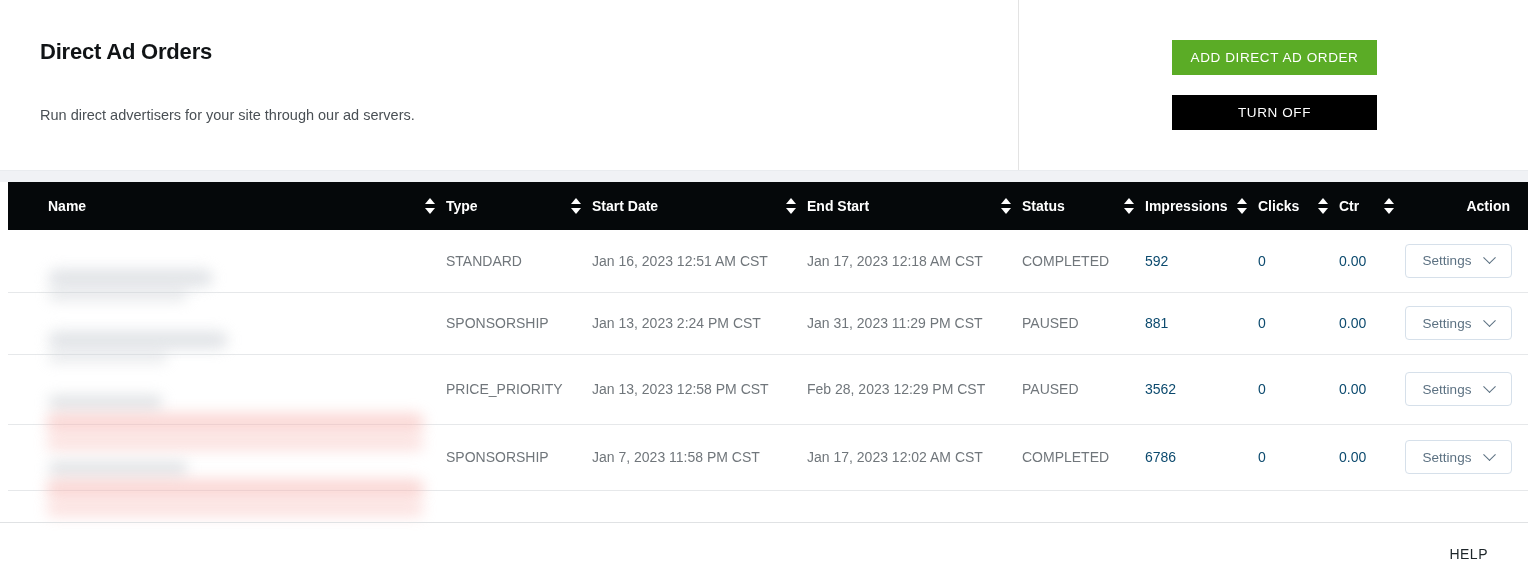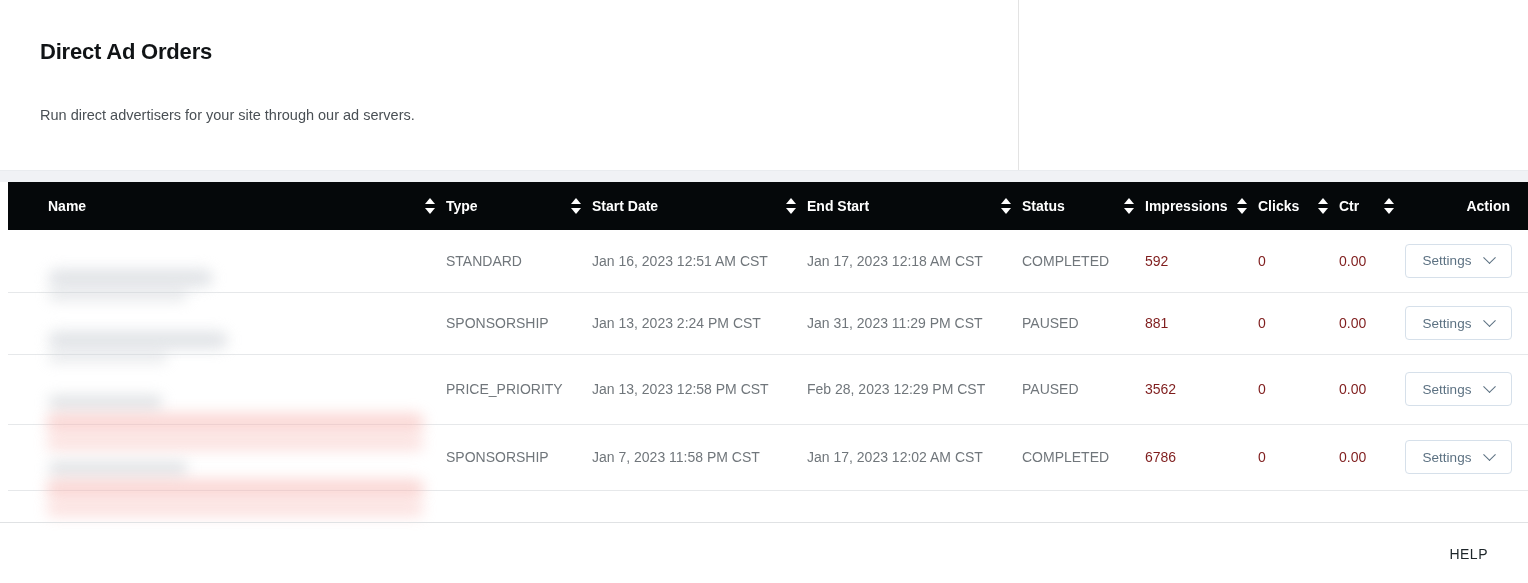--- a/index.html
+++ b/index.html
@@ -96,21 +96,21 @@
   tbody tr.r4 { height:66px; }
 
   .redact { position:relative; height:100%; }
   .redact .bar {
     position:absolute; border-radius:9px;
     filter: blur(7px);
   }
   .bar-grey { background:#dcdfe3; }
   .bar-pink { background:#f7b9b5; }
   .bar-greyd { background:#c9cdd2; }
-  .num { color:#7f1d1d; }
+  .num { color:#0c4a6e; }
 
   .action-cell { text-align:right; padding-right:40px; }
   .settings-btn {
     display:inline-flex; align-items:center; justify-content:center;
     gap:14px; width:107px; height:34px;
     border:1px solid #d6e0ea; border-radius:4px; background:#ffffff;
     color:#5c7182; font-size:13.5px; cursor:pointer;
     font-family:"Liberation Sans", sans-serif;
   }
   .chev { width:9px; height:9px; border-right:1.6px solid #5c7182; border-bottom:1.6px solid #5c7182; transform:rotate(45deg) translate(-2px,-2px); }
@@ -128,20 +128,24 @@
 <body>
 
 <div class="page">
 
   <div class="top-header">
     <div class="header-divider"></div>
 
     <div class="page-title">Direct Ad Orders</div>
     <div class="page-subtitle">Run direct advertisers for your site through our ad servers.</div>
 
+    <div class="btn-col">
+      <button class="btn btn-add">ADD DIRECT AD ORDER</button>
+      <button class="btn btn-off">TURN OFF</button>
+    </div>
   </div>
 
   <div class="gutter"></div>
 
   <div class="table-wrap">
     <table>
       <colgroup>
         <col class="c-name">
           <col class="c-sortn">
         <col class="c-type">

